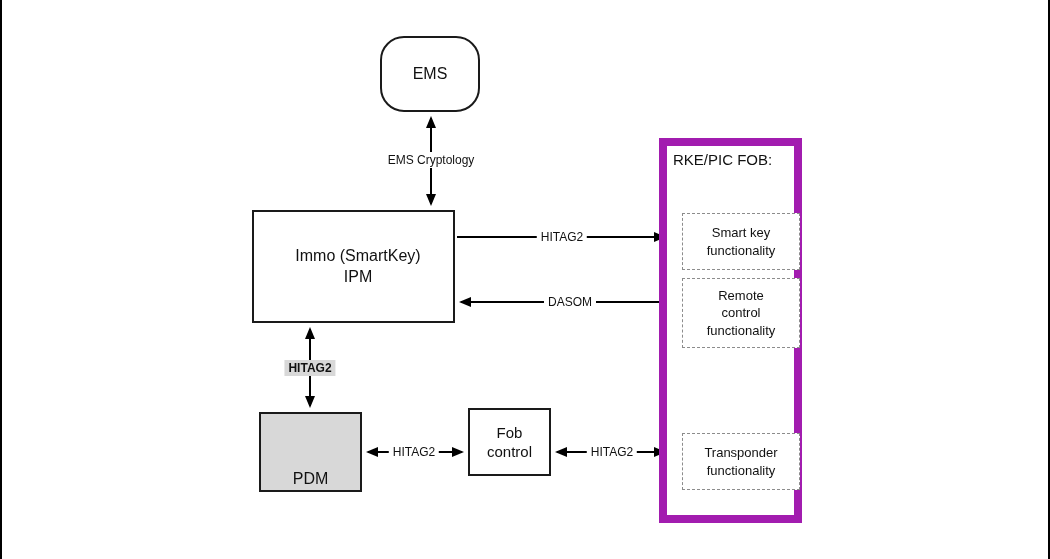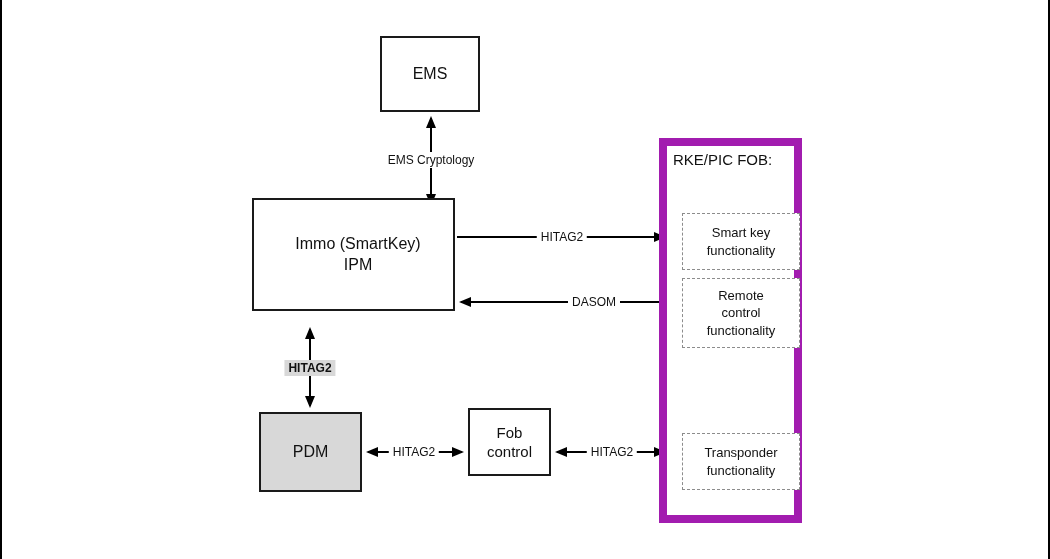--- a/index.html
+++ b/index.html
@@ -28,23 +28,23 @@
     border: 2px solid #1a1a1a;
     display: flex;
     flex-direction: column;
     align-items: center;
     justify-content: center;
     text-align: center;
     font-size: 16px;
     line-height: 1.3;
   }
 
-  .node.ems       { left: 378px; top: 36px;  width: 100px; height: 76px; }
-  .node.immo      { left: 250px; top: 198px; width: 203px; height: 113px; padding-left: 9px; }
-  .node.pdm       { left: 257px; top: 412px; width: 103px; height: 80px; background: #d8d8d8; }
+  .node.ems       { left: 378px; top: 36px;  width: 100px; height: 76px; border-radius: 24px; }
+  .node.immo      { left: 250px; top: 210px; width: 203px; height: 113px; padding-left: 9px; }
+  .node.pdm       { left: 257px; top: 412px; width: 103px; height: 80px; background: #d8d8d8; justify-content: flex-end; }
   .node.fob       { left: 466px; top: 408px; width: 83px;  height: 68px; font-size: 15px; }
 
   .rke-container {
     position: absolute;
     left: 657px; top: 138px;
     width: 143px; height: 385px;
     background: #ffffff;
     border: 8px solid #a21caf;
   }
   .rke-title {
@@ -78,21 +78,21 @@
     font-size: 12px;
     white-space: nowrap;
   }
   .edge-label.hl {
     background: #d8d8d8;
     font-weight: bold;
   }
 
   .lbl-ems-crypto      { left: 429px; top: 160px; }
   .lbl-hitag2-top      { left: 560px; top: 237px; }
-  .lbl-dasom           { left: 592px; top: 302px; }
+  .lbl-dasom           { left: 568px; top: 302px; }
   .lbl-hitag2-mid      { left: 308px; top: 368px; }
   .lbl-hitag2-pdmfob   { left: 412px; top: 452px; }
   .lbl-hitag2-fobtrans { left: 610px; top: 452px; }
 </style>
 </head>
 <body>
 
 <div class="canvas">
 
   <svg class="arrow-layer" viewBox="0 0 1050 559" xmlns="http://www.w3.org/2000/svg">

